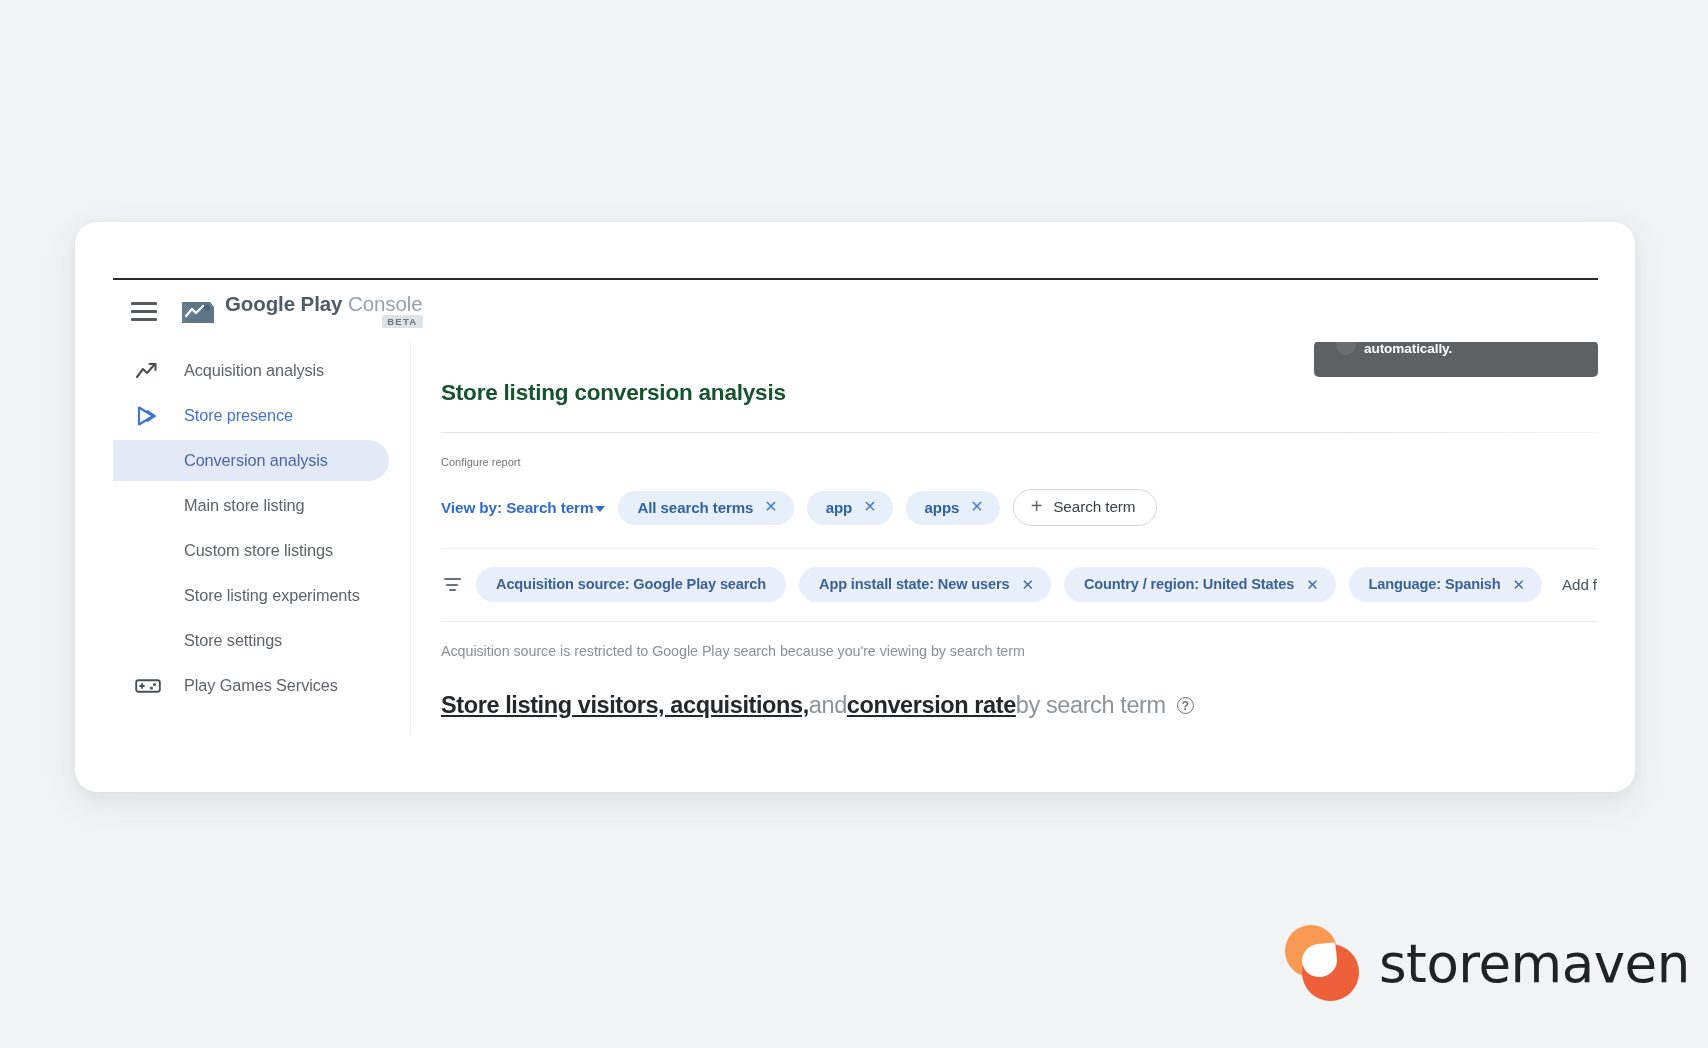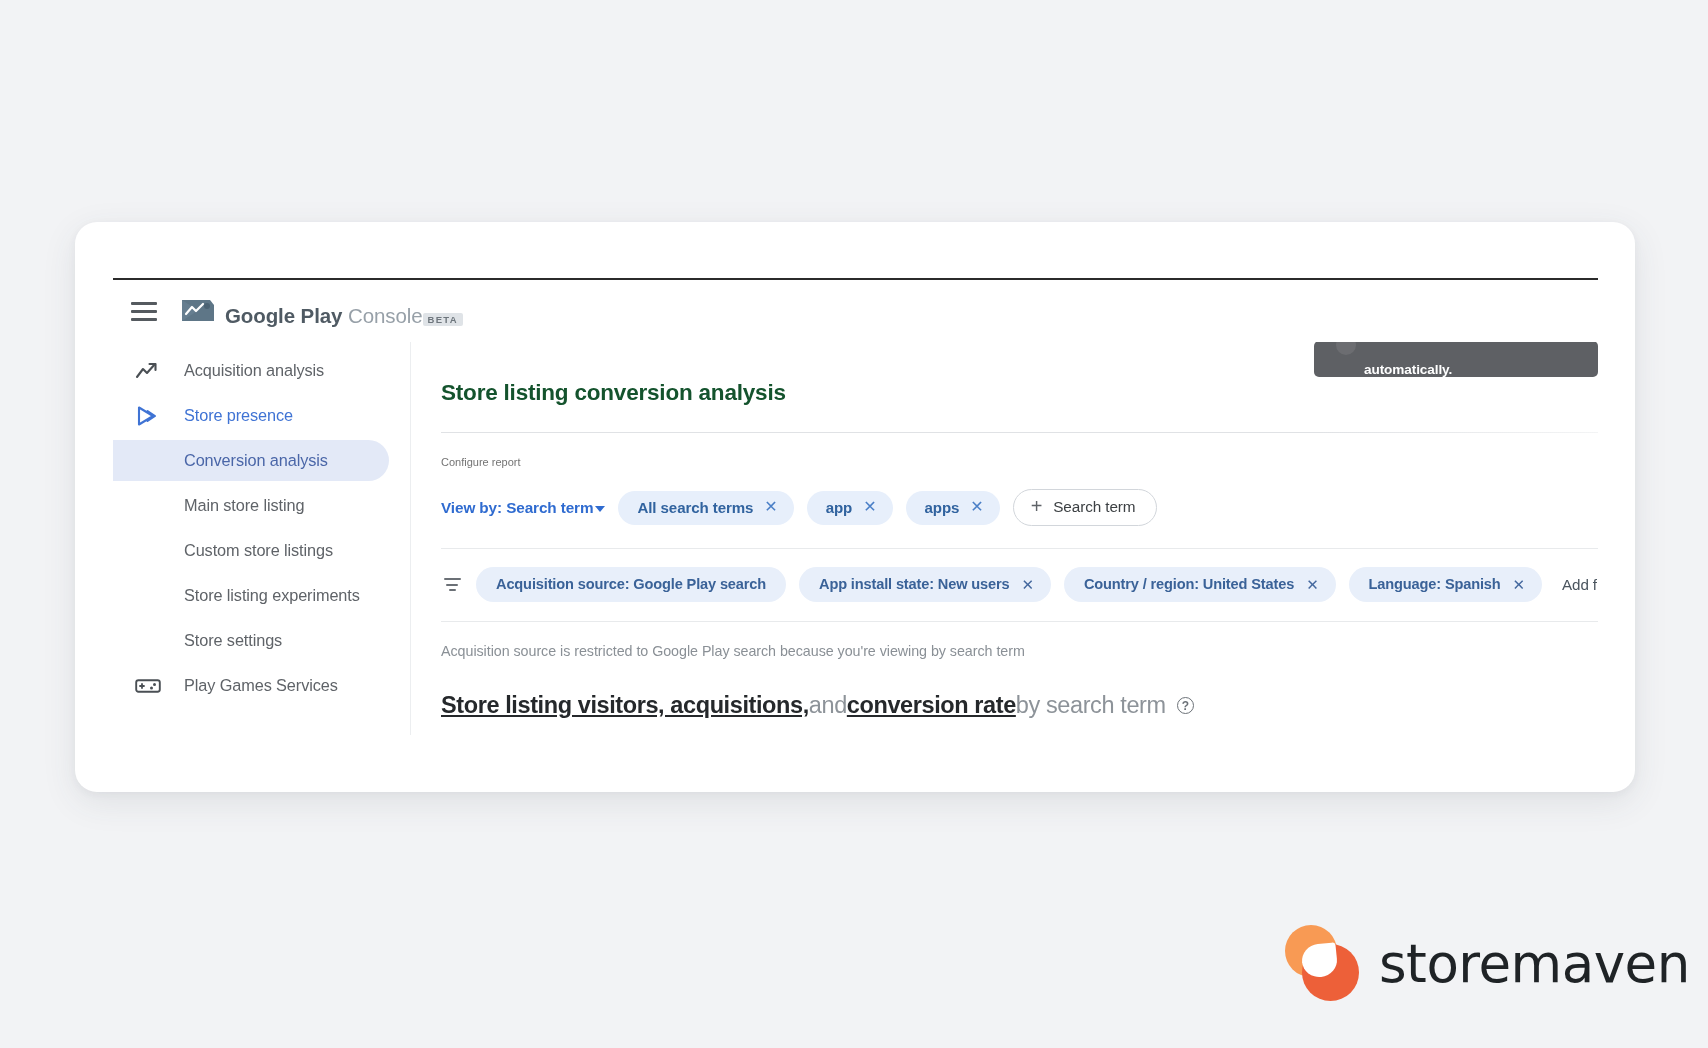--- a/index.html
+++ b/index.html
@@ -60,21 +60,21 @@
   }
   .hamburger span { display: block; height: 3px; background: #555a5f; border-radius: 1px; }
 
   .gp-logo {
     display: flex; align-items: flex-end; gap: 9px;
   }
   .gp-mark {
     width: 36px; height: 30px; position: relative; flex: none;
   }
   .gp-wordmark {
-    display: flex; align-items: center;
+    display: flex; flex-direction: column; align-items: center;
   }
   .gp-text {
     font-size: 20.5px; line-height: 1; white-space: nowrap;
     letter-spacing: -0.1px;
   }
   .gp-text .g1 { color: #4f5a63; font-weight: 600; }
   .gp-text .g2 { color: #97a0a8; font-weight: 400; }
   .gp-beta {
     align-self: flex-end;
     background: #dfe3e7;
@@ -295,21 +295,21 @@
   
   .snackbar {
     position: absolute;
     right: 0;
     top: -1px;
     width: 284px;
     height: 36px;
     background: #5e6064;
     border-radius: 5px;
     display: flex;
-    align-items: flex-end;
+    align-items: flex-start;
     padding-left: 18px;
     overflow: hidden;
   }
   .snackbar .sb-dot {
     position: absolute;
     left: 22px; top: -6px;
     width: 20px; height: 20px;
     border-radius: 50%;
     background: #6e7073;
     opacity: .85;

